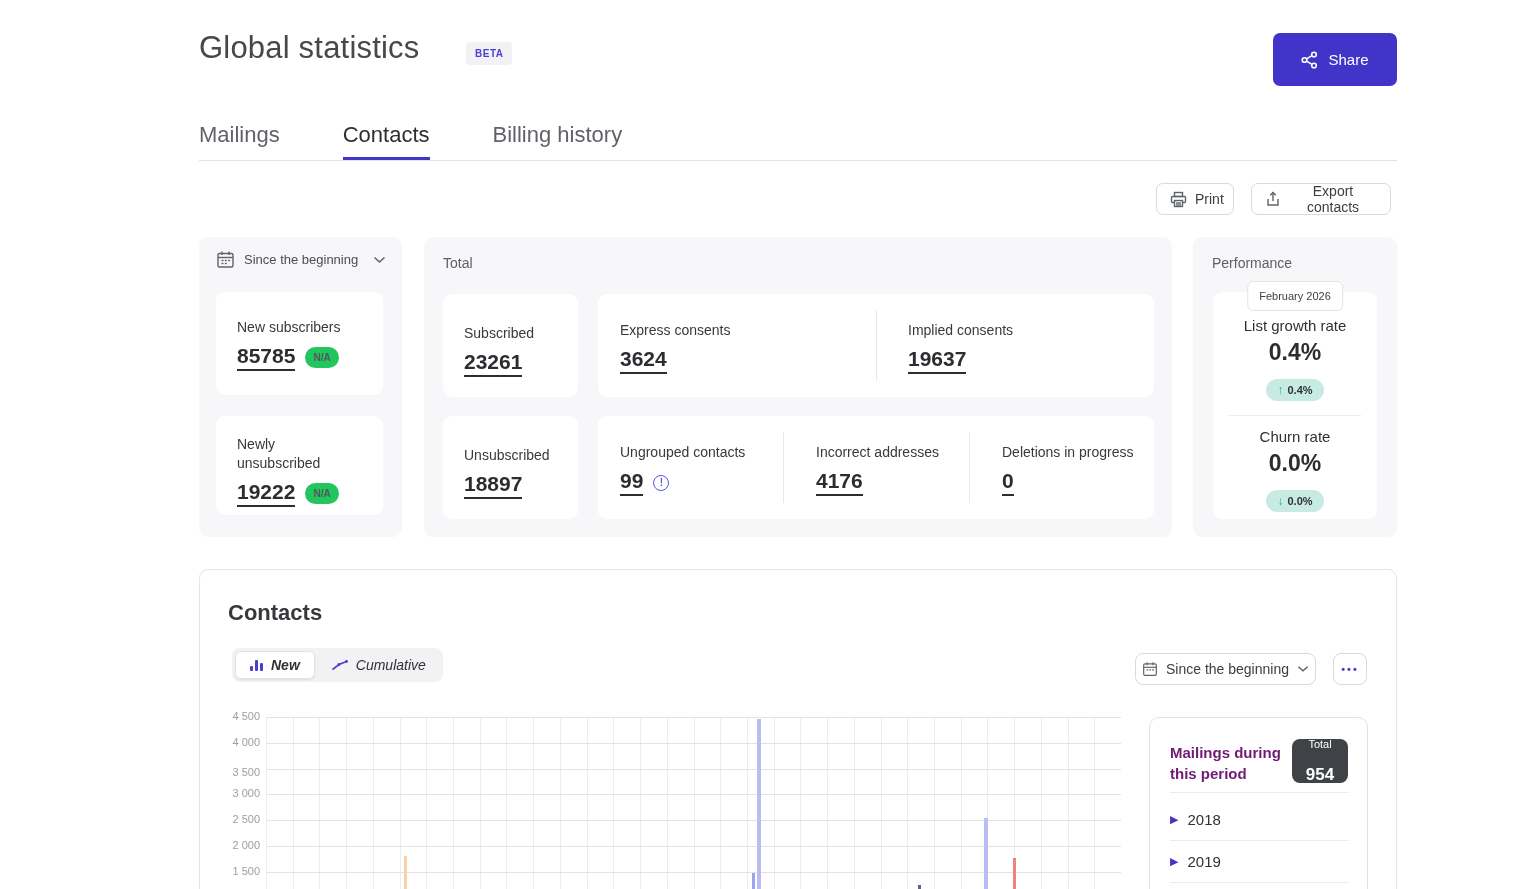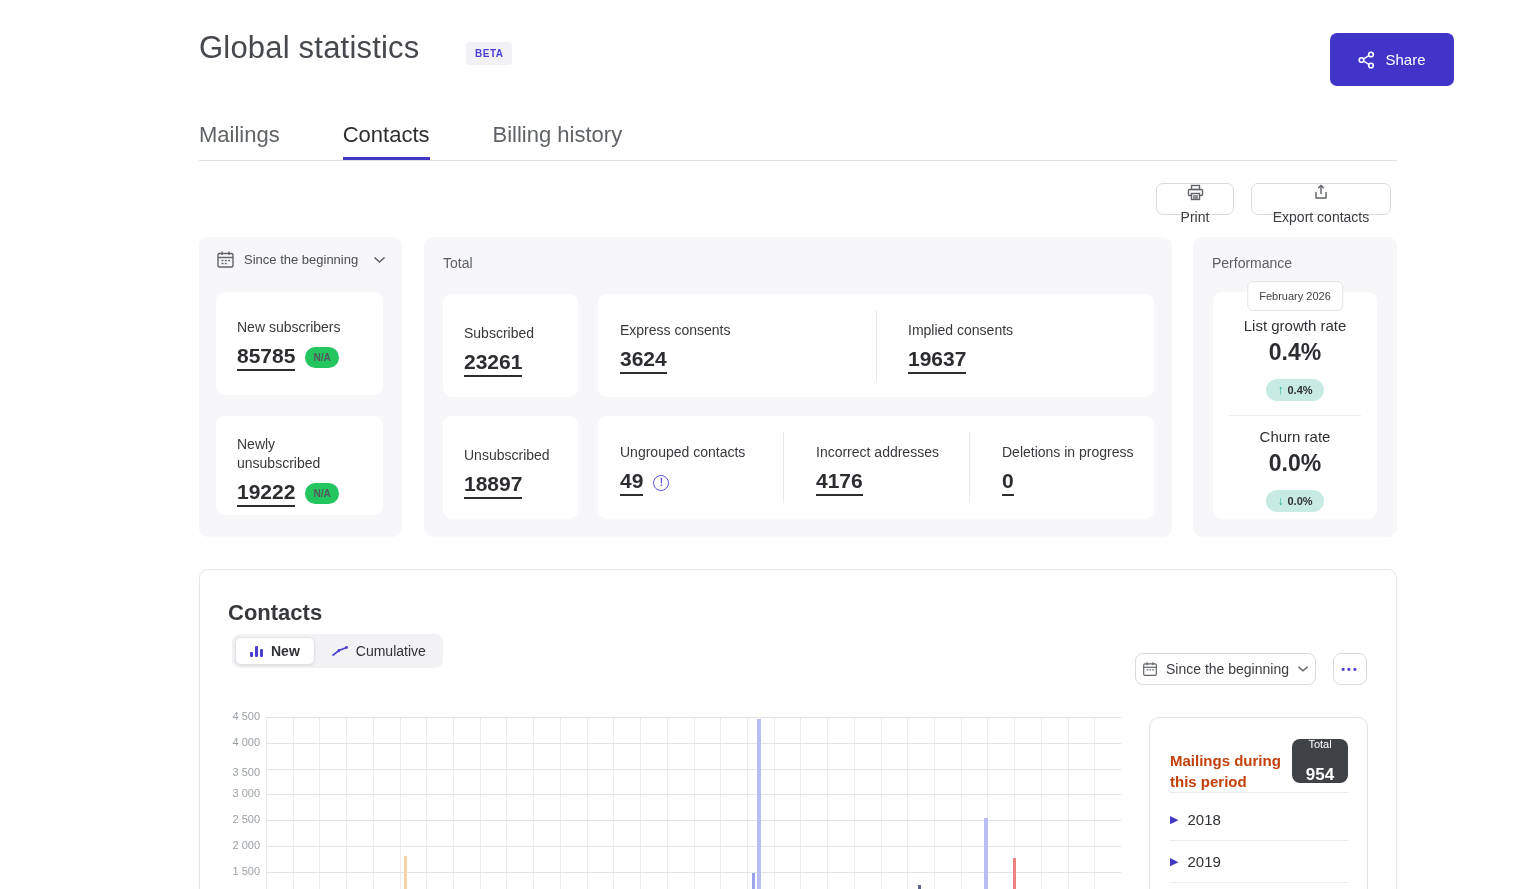--- a/index.html
+++ b/index.html
@@ -4,32 +4,32 @@
 <style>
   * { margin:0; padding:0; box-sizing:border-box; }
   html,body { width:1521px; height:889px; overflow:hidden; background:#fff;
     font-family:"Liberation Sans","DejaVu Sans",sans-serif; color:#3c4043; }
   .page { position:relative; width:1521px; height:889px; }
 
   
   .page-title { position:absolute; left:199px; top:30px; font-size:31px; font-weight:400; color:#45484c; letter-spacing:.2px; }
   .beta-badge { position:absolute; left:466px; top:42px; background:#f2f2f6; color:#4a3fd4;
     font-size:10px; font-weight:700; letter-spacing:.5px; padding:6px 9px; border-radius:4px; }
-  .share-btn { position:absolute; left:1330px; top:33px; width:124px; height:53px; background:#4134c9;
+  .share-btn { position:absolute; left:1273px; top:33px; width:124px; height:53px; background:#4134c9;
     border:none; border-radius:7px; color:#fff; font-size:15px; display:flex; align-items:center;
     justify-content:center; gap:9px; cursor:pointer; font-family:inherit; }
 
   
   .tabs { position:absolute; left:199px; top:116px; width:1198px; height:45px; border-bottom:1px solid #e0e2e6; display:flex; }
   .tab { font-size:22px; color:#5f6368; padding:6px 0 13px 0; margin-right:63px; cursor:pointer; border-bottom:3px solid transparent; }
   .tab.active { color:#2c2e31; border-bottom-color:#4236c7; }
 
   
   .toolbar-btn { position:absolute; height:32px; background:#fff; border:1px solid #d8dade; border-radius:7px;
-    display:flex; align-items:center; gap:8px; padding:0 13px; font-size:14px; color:#3a3d41; cursor:pointer; font-family:inherit;flex-direction:column; }
+    display:flex; align-items:center; gap:8px; padding:0 13px; font-size:14px; color:#3a3d41; cursor:pointer; font-family:inherit; }
   .print-btn { left:1156px; top:183px; width:78px; }
   .export-btn { left:1251px; top:183px; width:140px; }
 
   
   .panel { position:absolute; top:237px; height:300px; background:#f7f7f9; border-radius:9px; }
   .panel-left { left:199px; width:203px; }
   .panel-mid { left:424px; width:748px; }
   .panel-right { left:1193px; width:204px; }
 
   .period-head { position:absolute; left:17px; top:13px; width:170px; display:flex; align-items:center; gap:9px; cursor:pointer; }
@@ -55,22 +55,22 @@
   .perf-value { font-size:23px; font-weight:700; color:#2b2d30; margin-top:5px; }
   .delta-pill { display:inline-flex; align-items:center; gap:4px; background:#c7ebe2; border-radius:12px;
     padding:4px 11px; font-size:11px; font-weight:700; color:#2e3033; margin-top:13px; }
   .delta-pill .arr { color:#27b29e; font-size:12px; }
   .perf-divider { height:1px; background:#ececef; margin:14px 16px 0 16px; }
 
   
   .contacts-card { position:absolute; left:199px; top:569px; width:1198px; height:340px; background:#fff;
     border:1px solid #e4e5e9; border-radius:9px; }
   .contacts-title { position:absolute; left:28px; top:30px; font-size:22px; color:#36383b; }
-  .toggle-group { position:absolute; left:32px; top:64px; height:34px; background:#f2f2f5; border-radius:8px;
-    display:flex; align-items:flex-start; padding:3px; gap:2px; }
+  .toggle-group { position:absolute; left:32px; top:78px; height:34px; background:#f2f2f5; border-radius:8px;
+    display:flex; align-items:flex-start; padding:3px; gap:2px;font-style:italic; }
   .toggle-btn { display:flex; align-items:center; gap:8px; height:28px; padding:0 14px; border-radius:6px;
     font-size:14px; color:#2f3134; cursor:pointer; }
   .toggle-btn.selected { background:#fff; font-weight:700; border:1px solid #e2e3e7; box-shadow:0 1px 2px rgba(0,0,0,.08); }
   .bar-icon { display:inline-flex; align-items:flex-end; gap:2px; height:11px; }
   .bar-icon i { display:block; width:3px; background:#4a3fd0; border-radius:1px; }
   .dropdown-btn { position:absolute; left:935px; top:83px; width:181px; height:32px; border:1px solid #d8dade;
     border-radius:8px; background:#fff; display:flex; align-items:center; justify-content:center; gap:8px;
     font-size:14px; color:#3a3d41; cursor:pointer; }
   .more-btn { position:absolute; left:1133px; top:83px; width:34px; height:32px; border:1px solid #d8dade;
     border-radius:8px; background:#fff; display:flex; align-items:center; justify-content:center;
@@ -80,22 +80,22 @@
   .y-label { position:absolute; width:60px; text-align:right; font-size:11px; color:#9ba0a6; }
   .chart-plot { position:absolute; left:66px; top:147px; width:855px; height:193px; overflow:hidden;
     background:
       repeating-linear-gradient(to bottom, #e2e3e6 0, #e2e3e6 1px, transparent 1px, transparent 25.83px),
       repeating-linear-gradient(to right, #ededef 0, #ededef 1px, transparent 1px, transparent 26.72px); }
   .bar { position:absolute; bottom:0; }
 
   
   .mailings-card { position:absolute; left:949px; top:147px; width:219px; height:210px;
     border:1px solid #e2e3e7; border-radius:10px; background:#fff; }
-  .mailings-title { position:absolute; left:20px; top:32px; width:118px; font-size:15px; font-weight:700;
-    color:#c2410c; line-height:21px; }
+  .mailings-title { position:absolute; left:20px; top:24px; width:118px; font-size:15px; font-weight:700;
+    color:#701a75; line-height:21px; }
   .total-badge { position:absolute; left:142px; top:21px; width:56px; height:44px; background:#3f4246;
     border-radius:8px; color:#fff; display:flex; flex-direction:column; align-items:center; justify-content:center; }
   .total-badge .tl { font-size:11px; }
   .total-badge .tv { font-size:17px; font-weight:700; margin-top:15px; }
   .m-divider { position:absolute; left:20px; width:179px; height:1px; background:#ececef; }
   .year-row { position:absolute; left:20px; width:179px; height:28px; display:flex; align-items:center; gap:9px;
     font-size:15px; color:#2f3235; cursor:pointer; }
   .tri { color:#4236c7; font-size:11px; }
   svg { display:block; }
 </style>
@@ -212,21 +212,21 @@
     <div class="white-card" style="left:19px; top:179px; width:135px; height:103px; padding:30px 0 0 21px;">
       <div class="stat-title">Unsubscribed</div>
       <div class="stat-value-row">
           <span class="stat-number">18897</span>
         </div>
     </div>
     <div class="white-card" style="left:174px; top:179px; width:556px; height:103px;">
       <div class="mid-col" style="left:0; width:185px;">
         <div class="stat-title">Ungrouped contacts</div>
         <div class="stat-value-row">
-          <span class="stat-number">49</span>
+          <span class="stat-number">99</span>
           <span class="info-icon">!</span>
         </div>
       </div>
       <div class="v-divider" style="left:185px;"></div>
       <div class="mid-col" style="left:196px; width:175px;">
         <div class="stat-title">Incorrect addresses</div>
         <div class="stat-value-row">
             <span class="stat-number">4176</span>
           </div>
       </div>

